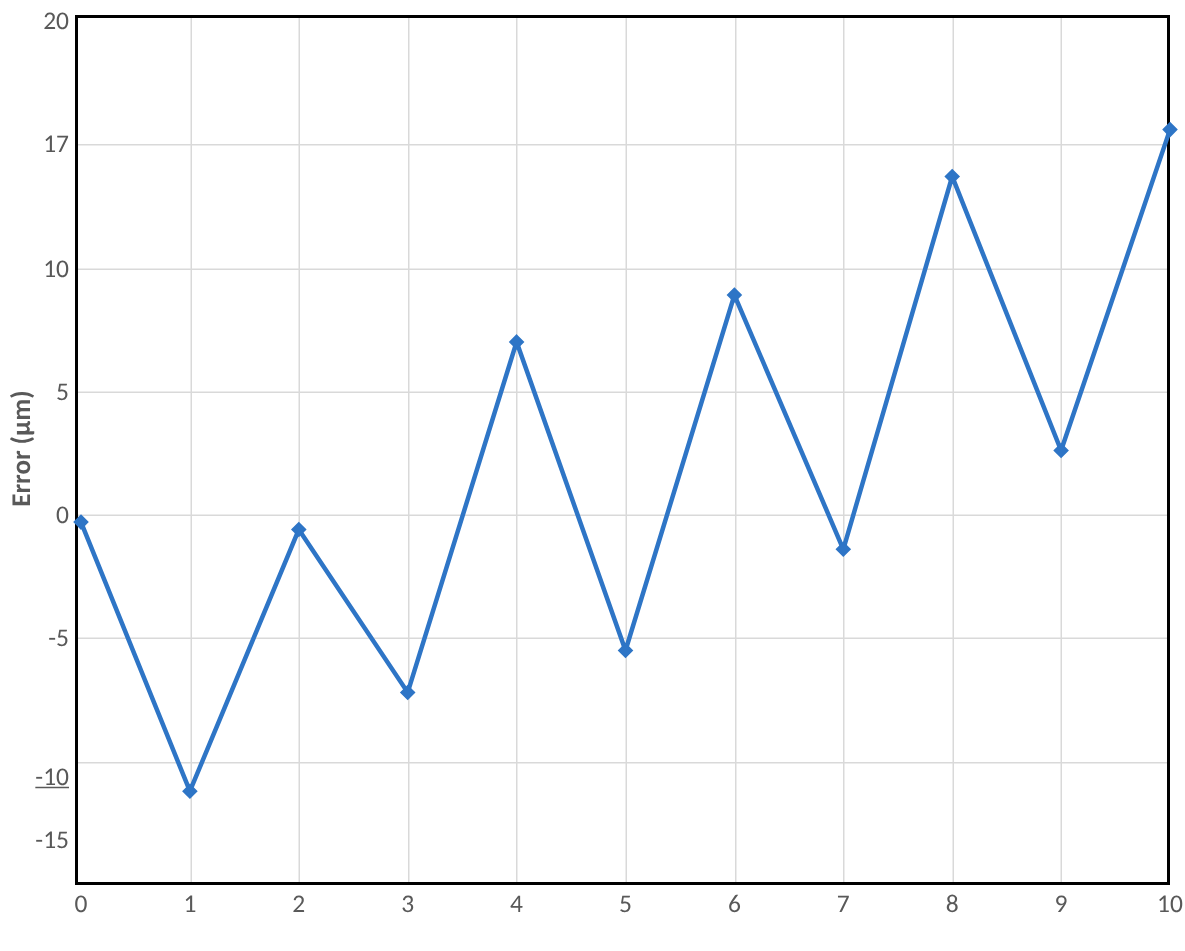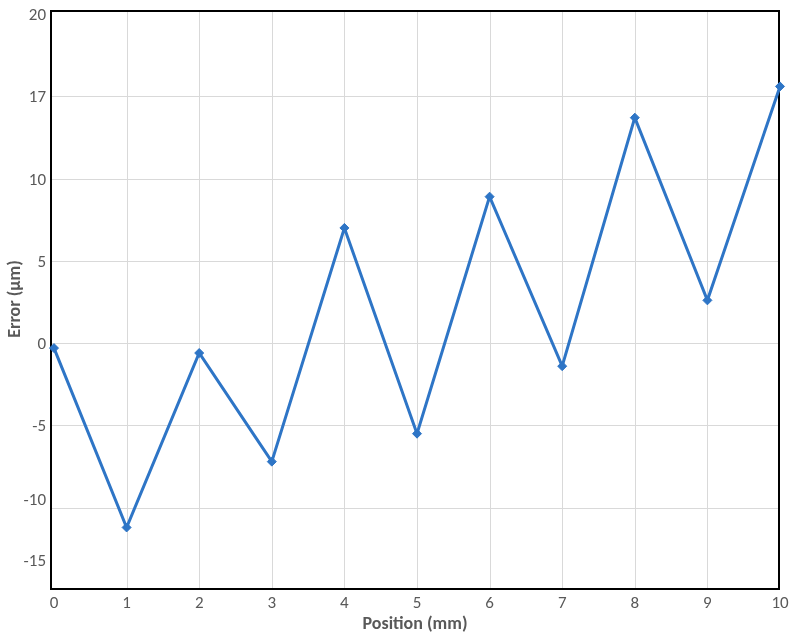--- a/index.html
+++ b/index.html
@@ -77,21 +77,21 @@
     stroke: #2e75c6;
   }
 </style>
 </head>
 <body>
 
 <div class="chart-container">
   <div class="plot-area" id="plot" style="left: 50px; top: 10px; width: 730px; height: 580px;">
       <div class="tick-label-y" style="top: 548px;">-15</div>
       <div class="gridline-h" style="top: 495.714px;"></div>
-      <div class="tick-label-y" style="top: 487px;">-10</div>
+      <div class="tick-label-y" style="top: 506px; text-decoration: underline;">-10</div>
       <div class="gridline-h" style="top: 413.429px;"></div>
       <div class="tick-label-y" style="top: 413.429px;">-5</div>
       <div class="gridline-h" style="top: 331.143px;"></div>
       <div class="tick-label-y" style="top: 331.143px;">0</div>
       <div class="gridline-h" style="top: 248.857px;"></div>
       <div class="tick-label-y" style="top: 248.857px;">5</div>
       <div class="gridline-h" style="top: 166.571px;"></div>
       <div class="tick-label-y" style="top: 166.571px;">10</div>
       <div class="gridline-h" style="top: 84.2857px;"></div>
       <div class="tick-label-y" style="top: 84.2857px;">17</div>
@@ -124,15 +124,14 @@
         <polygon points="219.79999999999998,445.13428571428574 224.29999999999998,449.63428571428574 219.79999999999998,454.13428571428574 215.29999999999998,449.63428571428574" class="series-marker" fill="#2e75c6"></polygon>
         <polygon points="292.40000000000003,211.44285714285715 296.90000000000003,215.94285714285715 292.40000000000003,220.44285714285715 287.90000000000003,215.94285714285715" class="series-marker" fill="#2e75c6"></polygon>
         <polygon points="365,417.1571428571429 369.5,421.6571428571429 365,426.1571428571429 360.5,421.6571428571429" class="series-marker" fill="#2e75c6"></polygon>
         <polygon points="437.59999999999997,180.17428571428573 442.09999999999997,184.67428571428573 437.59999999999997,189.17428571428573 433.09999999999997,184.67428571428573" class="series-marker" fill="#2e75c6"></polygon>
         <polygon points="510.2,349.68285714285713 514.7,354.18285714285713 510.2,358.68285714285713 505.7,354.18285714285713" class="series-marker" fill="#2e75c6"></polygon>
         <polygon points="582.8000000000001,101.18000000000004 587.3000000000001,105.68000000000004 582.8000000000001,110.18000000000004 578.3000000000001,105.68000000000004" class="series-marker" fill="#2e75c6"></polygon>
         <polygon points="655.4,283.8542857142857 659.9,288.3542857142857 655.4,292.8542857142857 650.9,288.3542857142857" class="series-marker" fill="#2e75c6"></polygon>
         <polygon points="728,69.91142857142854 732.5,74.41142857142854 728,78.91142857142854 723.5,74.41142857142854" class="series-marker" fill="#2e75c6"></polygon>
       </svg>
     </div>
-  <div class="axis-label-x" id="xlabel" style="left: 335px; top: 612px; width: 160px;">Position (mm)</div>
   <div class="axis-label-y" id="ylabel" style="left: -46px; top: 288px; width: 120px;">Error (µm)</div>
 </div>
 
 </body></html>

